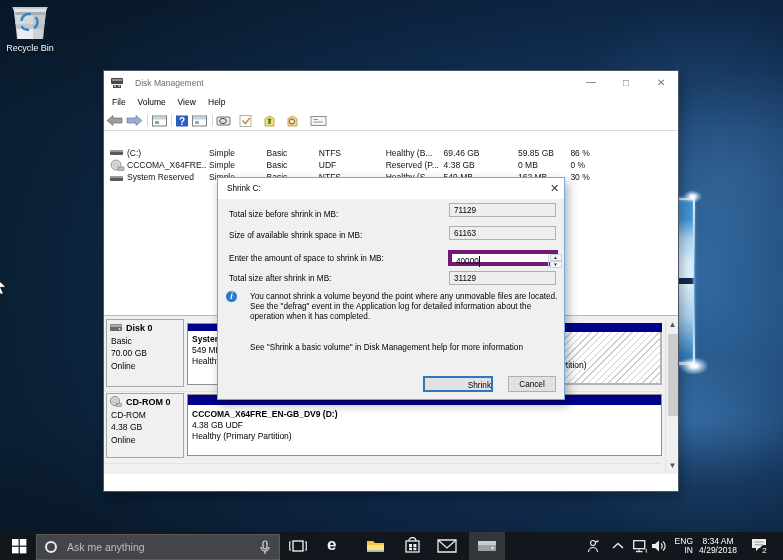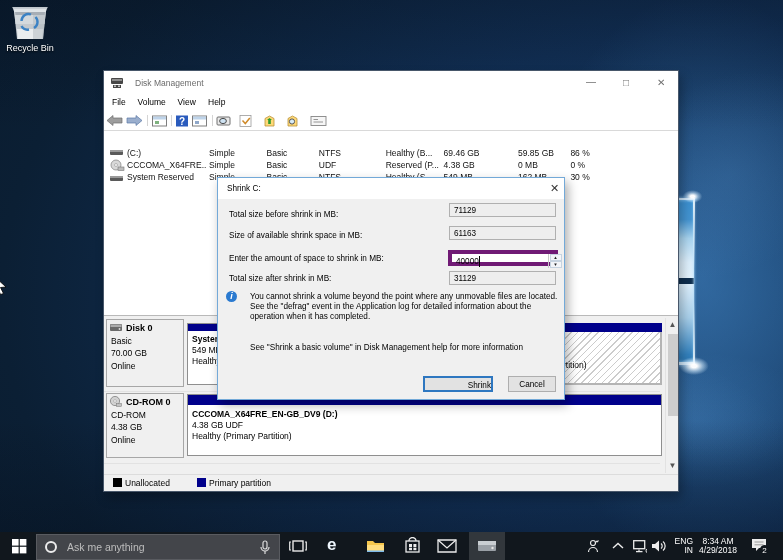--- a/index.html
+++ b/index.html
@@ -256,26 +256,20 @@
       <div class="pbox" style="left:83px;top:78px;width:475px;height:62px;">
         <div class="navy" style="height:10px;"></div>
         <div class="ptext" style="top:14px;"><b>CCCOMA_X64FRE_EN-GB_DV9  (D:)</b><br>4.38 GB UDF<br>Healthy (Primary Partition)</div>
       </div>
     </div>
     <div id="vscroll" class="abs">
       <div class="sarrow" style="top:2px">▲</div>
       <div id="vthumb" class="abs"></div>
       <div class="sarrow" style="top:143px">▼</div>
     </div>
-    <div id="legend" class="abs">
-      <div class="lsq" style="left:9px;background:#000"></div>
-      <span style="left:21px">Unallocated</span>
-      <div class="lsq" style="left:93px;background:#00008b"></div>
-      <span style="left:105px">Primary partition</span>
-    </div>
   </div>
 
   <div id="dlg" class="abs">
     <div id="dtitle" class="abs"></div>
     <div class="abs" style="left:9px;top:6px;">Shrink C:</div>
     <div class="abs" style="left:332px;top:4px;color:#333;font-size:11px;">✕</div>
     <div class="abs" style="left:11px;top:32px;">Total size before shrink in MB:</div>
     <div class="abs" style="left:11px;top:52.5px;">Size of available shrink space in MB:</div>
     <div class="abs" style="left:11px;top:75.5px;">Enter the amount of space to shrink in MB:</div>
     <div class="abs" style="left:11px;top:96px;">Total size after shrink in MB:</div>

